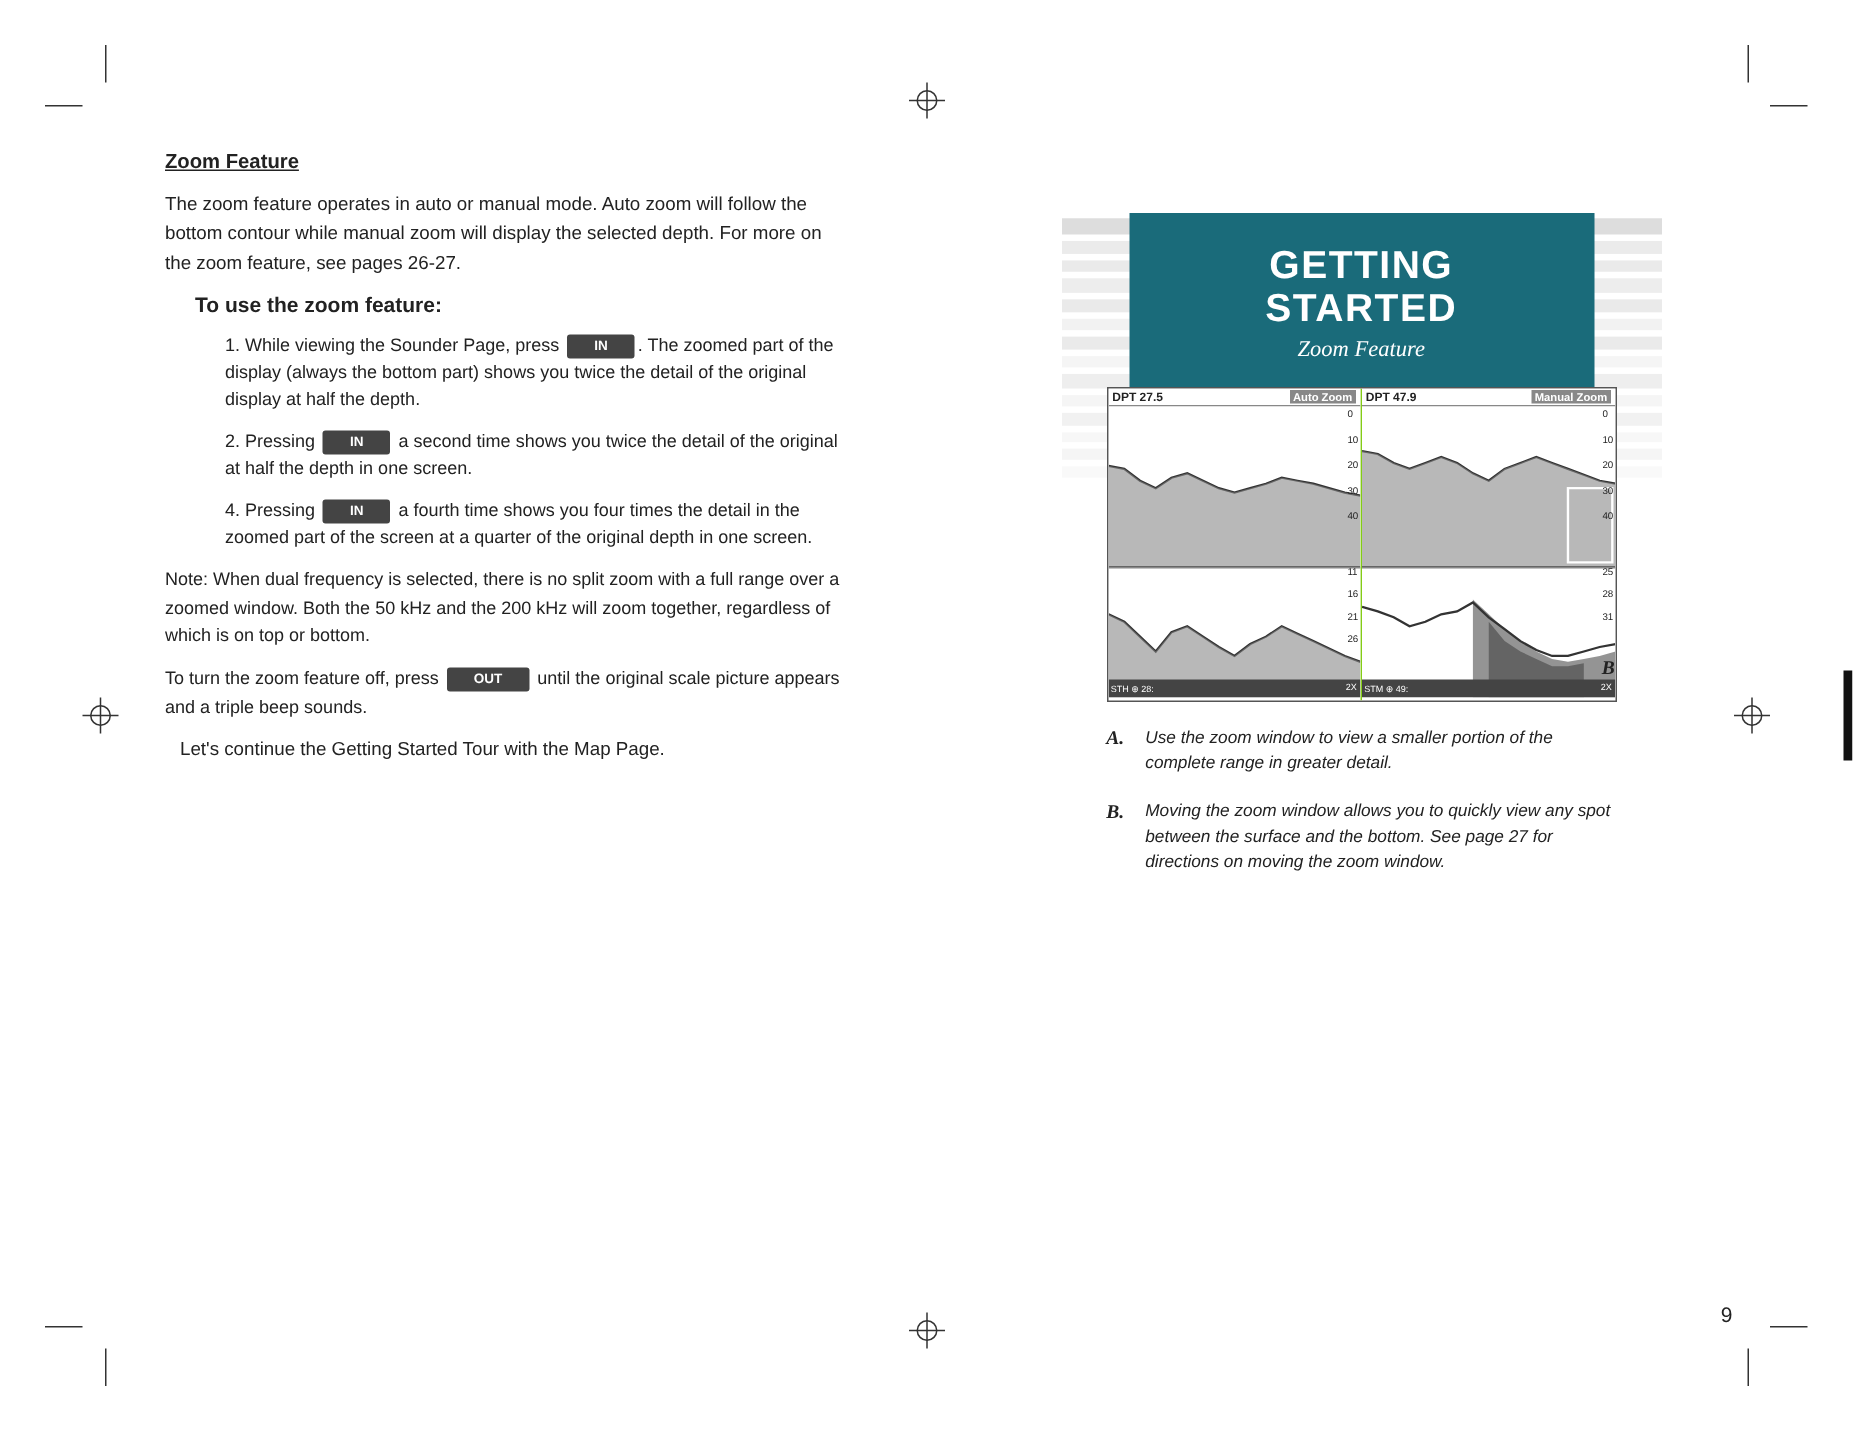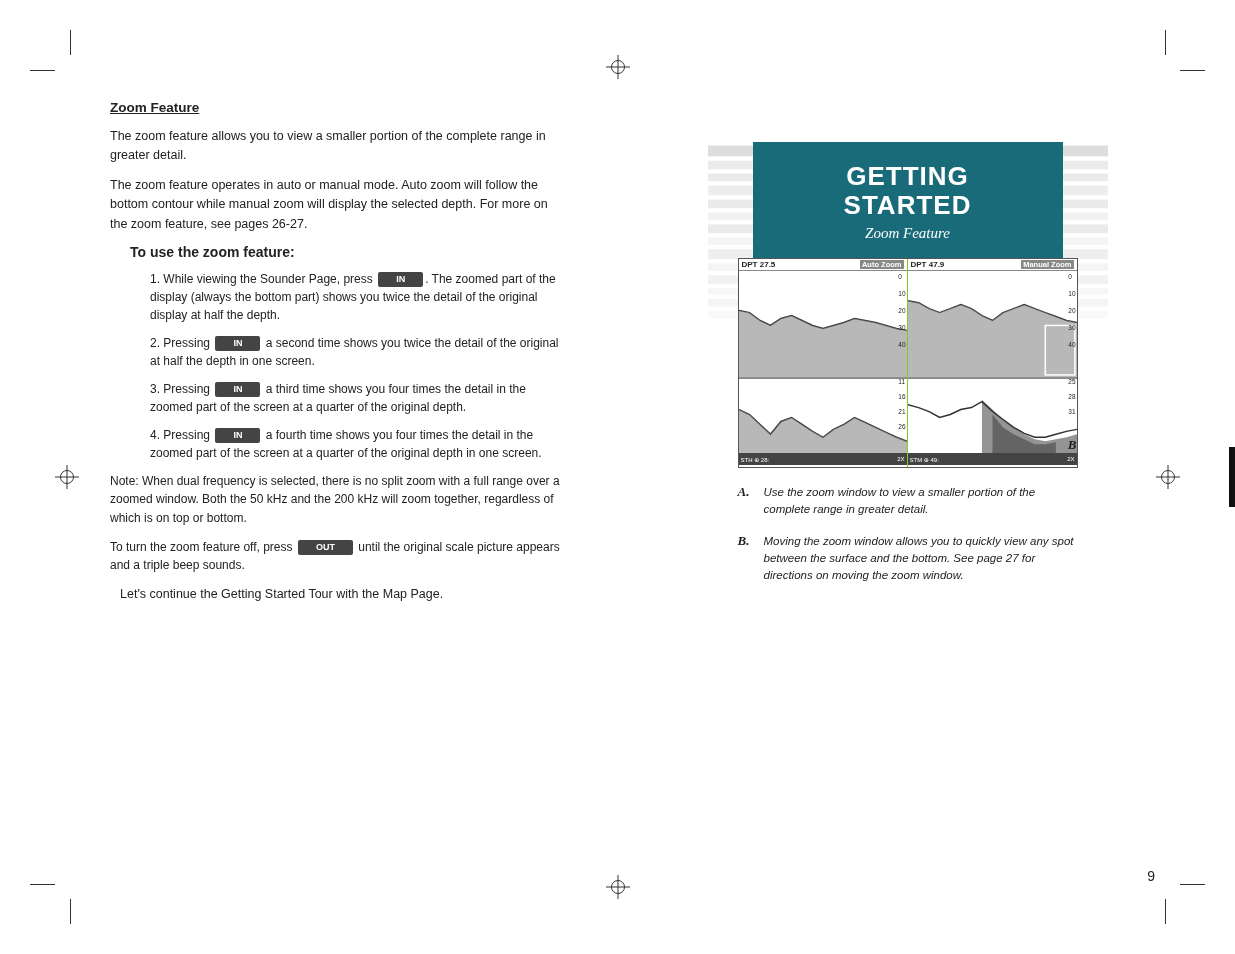--- a/index.html
+++ b/index.html
@@ -362,39 +362,35 @@
   </div>
 
   <div class="reg-cross cross-mr">
     <div class="reg-cross-circle"></div>
   </div>
 
   <div class="left-col">
 
     <div class="section-title">Zoom Feature</div>
 
-    <p class="body-text">The zoom feature allows you to view a smaller portion of the complete range in greater detail.</p>
 
     <p class="body-text">The zoom feature operates in auto or manual mode. Auto zoom will follow the bottom contour while manual zoom will display the selected depth. For more on the zoom feature, see pages 26-27.</p>
 
     <p class="bold-instruction">To use the zoom feature:</p>
 
     <div class="steps-list">
 
       <div class="step-item">
         <span>1. <span>While viewing the Sounder Page, press</span> <span class="btn-badge">IN</span><span>. The zoomed part of the display (always the bottom part) shows you twice the detail of the original display at half the depth.</span></span>
       </div>
 
       <div class="step-item">
         <span>2. <span>Pressing</span> <span class="btn-badge">IN</span><span> a second time shows you twice the detail of the original at half the depth in one screen.</span></span>
       </div>
 
-      <div class="step-item">
-        <span>3. <span>Pressing</span> <span class="btn-badge">IN</span><span> a third time shows you four times the detail in the zoomed part of the screen at a quarter of the original depth.</span></span>
-      </div>
 
       <div class="step-item">
         <span>4. <span>Pressing</span> <span class="btn-badge">IN</span><span> a fourth time shows you four times the detail in the zoomed part of the screen at a quarter of the original depth in one screen.</span></span>
       </div>
 
     </div>
 
     <p class="note-text">Note: When dual frequency is selected, there is no split zoom with a full range over a zoomed window. Both the 50 kHz and the 200 kHz will zoom together, regardless of which is on top or bottom.</p>
 
     <p class="note-text">

